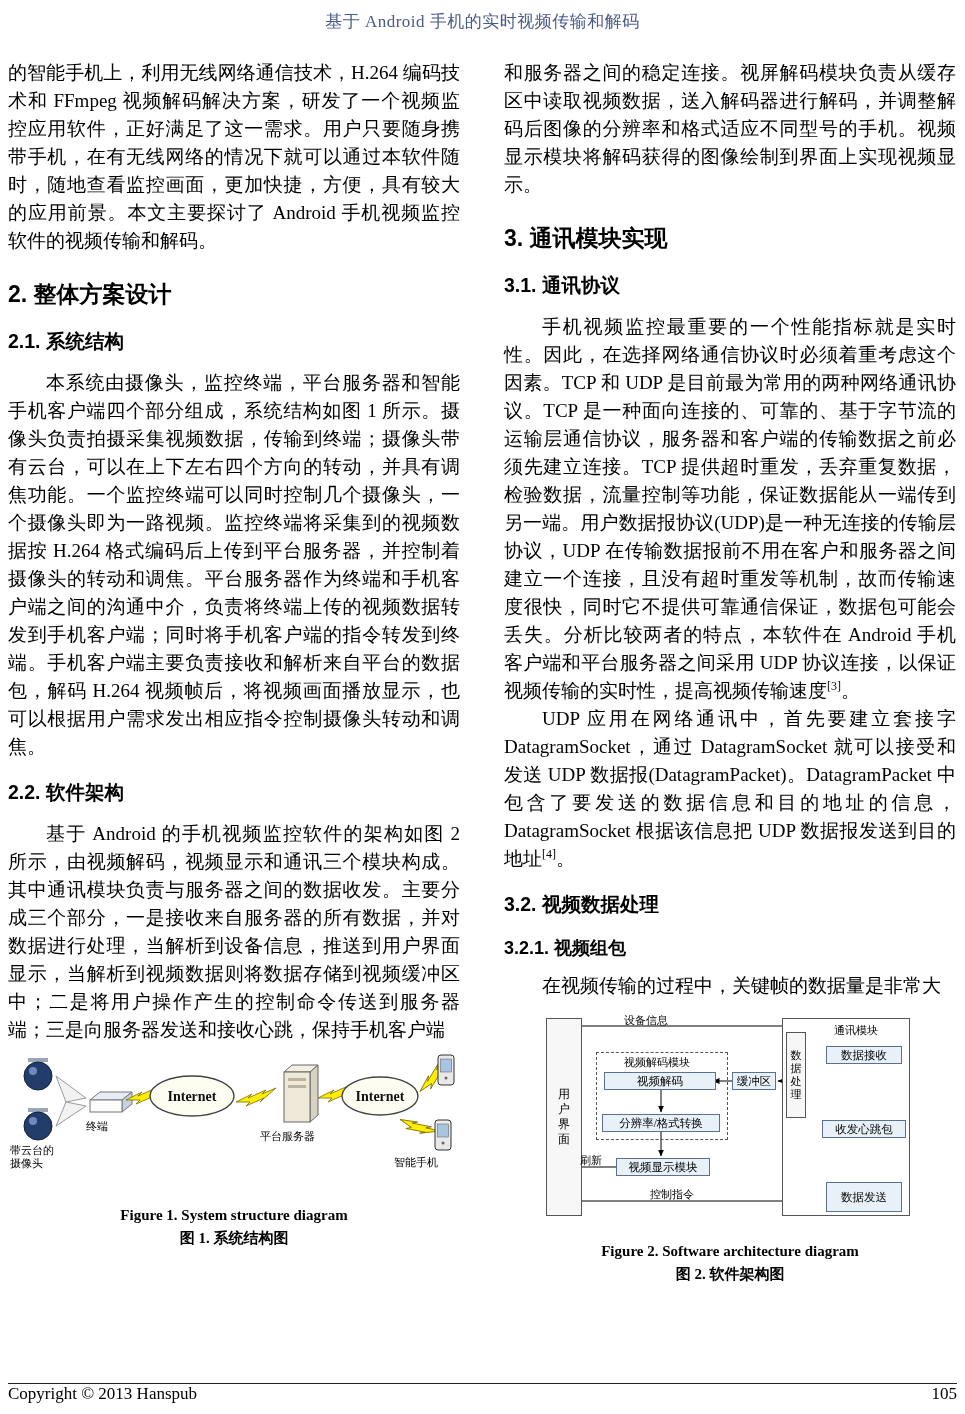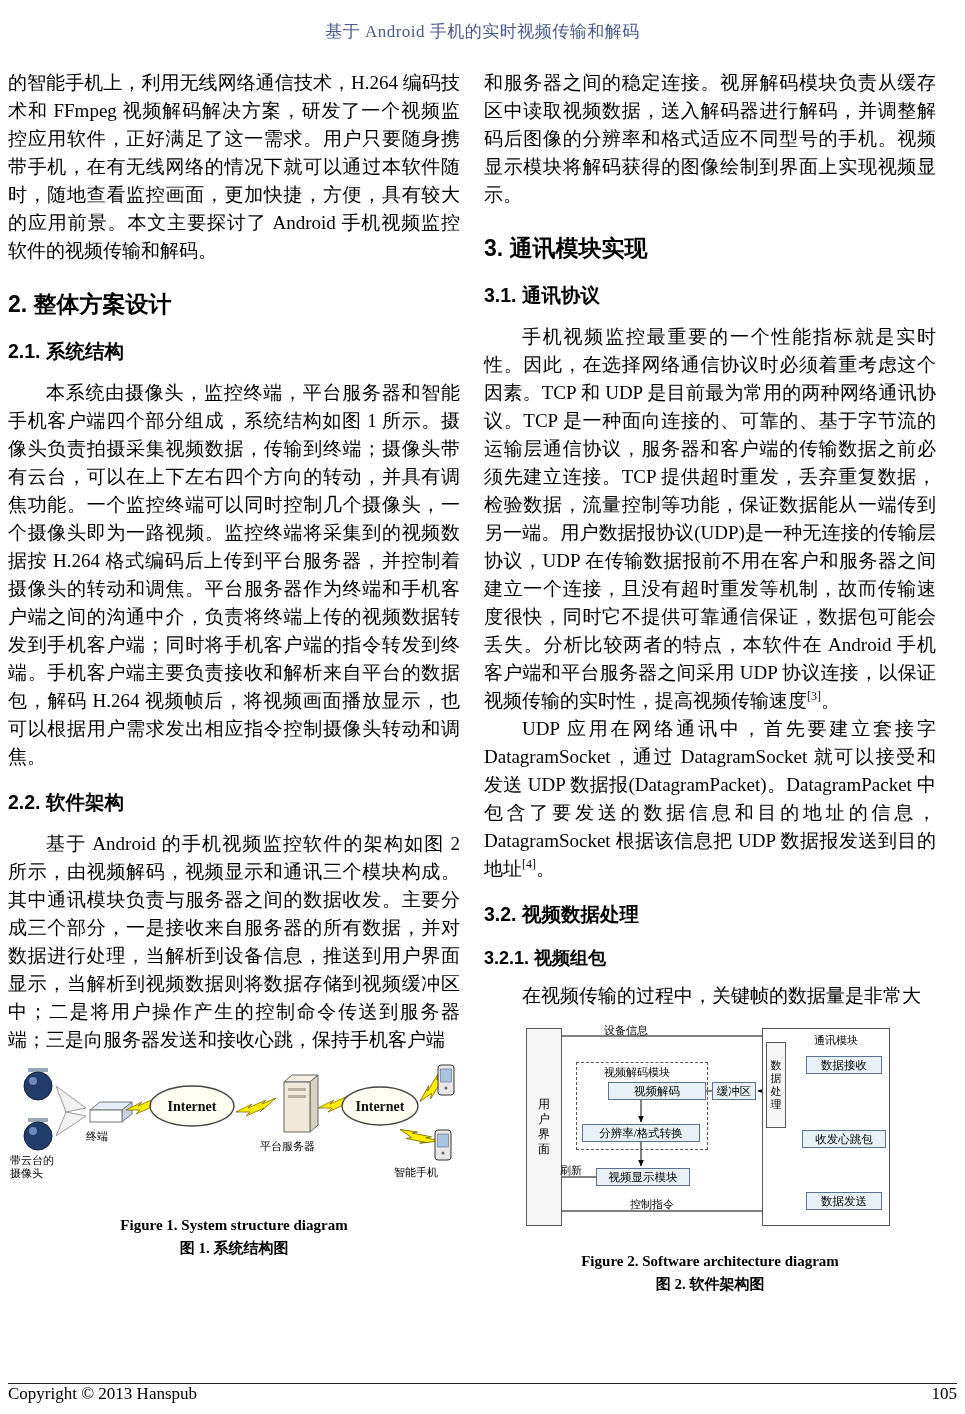--- a/index.html
+++ b/index.html
@@ -9,28 +9,28 @@
     width: 965px;
     height: 1414px;
     margin: 0 auto;
     background: #ffffff;
     font-family: "Liberation Serif", "DejaVu Serif", serif;
     color: #000;
     overflow: hidden;
   }
   .header-title {
     text-align: center;
-    padding-top: 20px;
+    padding-top: 10px;
     font-size: 17px;
     color: #4a5a8a;
     letter-spacing: 0.5px;
   }
   .columns {
     display: flex;
-    gap: 24px;
+    gap: 44px;
     padding: 0 8px;
     margin-top: 26px;
   }
   .col { width: 452px; flex: 0 0 452px; }
 
   p.body {
     font-size: 19px;
     line-height: 28px;
     text-align: justify;
   }
@@ -269,31 +269,31 @@
 
         <div class="f2box plain" style="left:242px; top:20px; width:20px; height:86px;">
           <span class="vstack small">数据处理</span>
         </div>
 
         <div class="f2box" style="left:282px; top:34px; width:76px; height:18px;">数据接收</div>
 
         <div class="f2dashed" style="left:52px; top:40px; width:132px; height:88px;"></div>
         <div class="f2label" style="left:80px; top:43px;">视频解码模块</div>
 
-        <div class="f2box" style="left:84px; top:60px; width:98px; height:18px;">视频解码</div>
+        <div class="f2box" style="left:60px; top:60px; width:112px; height:18px;">视频解码</div>
 
         <div class="f2box" style="left:188px; top:60px; width:44px; height:18px;">缓冲区</div>
 
         <div class="f2box" style="left:58px; top:102px; width:118px; height:18px;">分辨率/格式转换</div>
 
         <div class="f2box" style="left:278px; top:108px; width:84px; height:18px;">收发心跳包</div>
 
         <div class="f2box" style="left:72px; top:146px; width:94px; height:18px;">视频显示模块</div>
 
-        <div class="f2box" style="left:282px; top:170px; width:76px; height:18px;">数据发送</div>
+        <div class="f2box" style="left:282px; top:170px; width:76px; height:30px;">数据发送</div>
 
         <div class="f2label" style="left:80px; top:1px;">设备信息</div>
         <div class="f2label" style="left:36px; top:141px;">刷新</div>
         <div class="f2label" style="left:106px; top:175px;">控制指令</div>
       </div>
 
       <div class="caption">
         <div>Figure 2. Software architecture diagram</div>
         <div>图 2.  软件架构图</div>
       </div>

